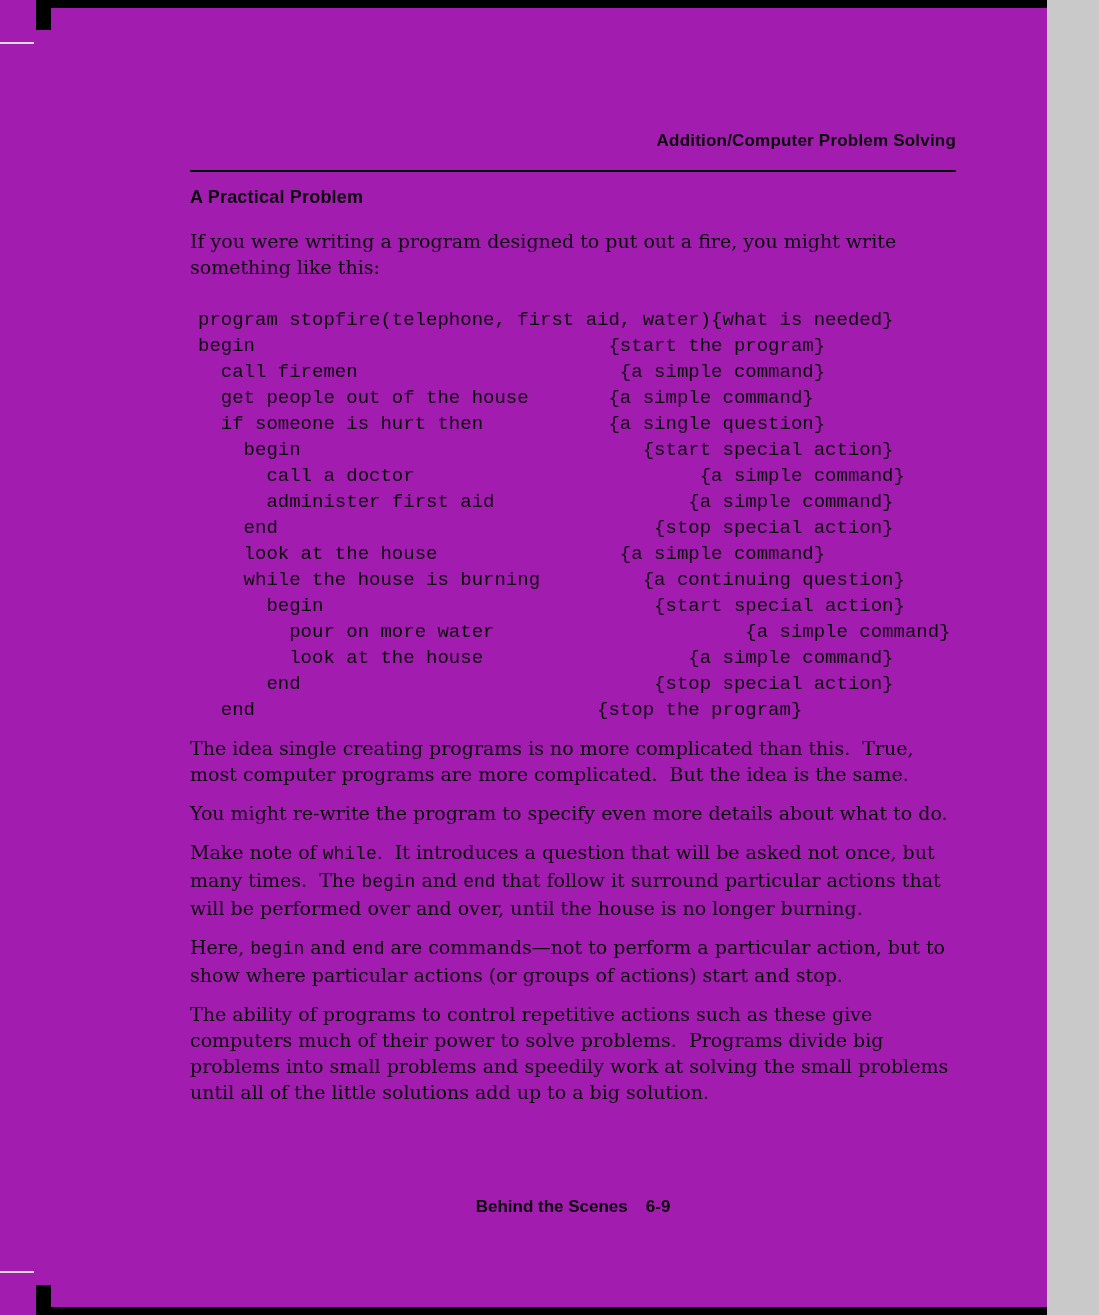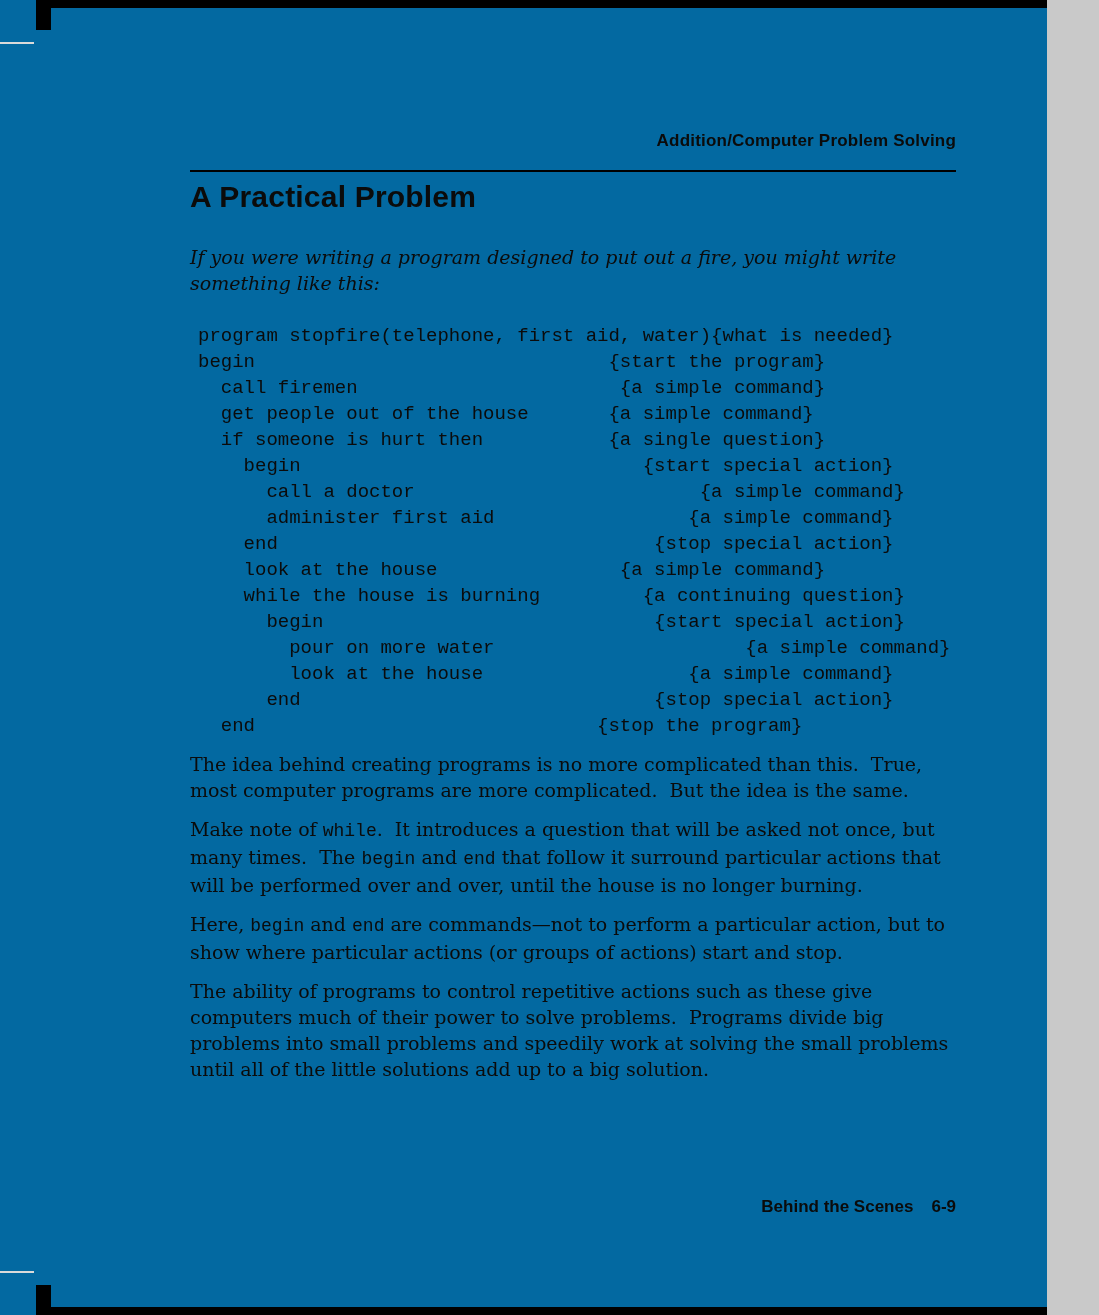--- a/index.html
+++ b/index.html
@@ -5,21 +5,21 @@
   html, body { margin: 0; padding: 0; }
   body {
     width: 1099px; height: 1315px;
     background: #ffffff;
     font-family: "DejaVu Serif", serif;
     color: #0b0b0b;
   }
   .page {
     position: relative;
     width: 1099px; height: 1315px;
-    background: #0369a1;
+    background: #a21caf;
     overflow: hidden;
   }
   
   .artifact { position: absolute; background: #000; }
   .top-strip       { left: 36px; top: 0;       width: 1011px; height: 8px; }
   .top-left-bar    { left: 36px; top: 0;       width: 15px;   height: 30px; }
   .bottom-strip    { left: 36px; top: 1307px;  width: 1011px; height: 8px; }
   .bottom-left-bar { left: 36px; top: 1285px;  width: 15px;   height: 30px; }
   .edge-right { position: absolute; left: 1047px; top: 0; width: 52px; height: 1315px;
                 background: #c9c9c9; }
@@ -31,40 +31,40 @@
   .content { position: absolute; left: 190px; top: 0; width: 810px; }
   .running-header {
     margin-top: 131px; width: 766px;
     font-family: "Liberation Sans", sans-serif; font-weight: bold;
     font-size: 17px; line-height: 20px; text-align: right; letter-spacing: 0.2px;
   }
   .rule { margin-top: 19px; width: 766px; height: 0; border-top: 2px solid #000; }
   .title {
     margin: 10px 0 0 0;
     font-family: "Liberation Sans", sans-serif; font-weight: bold;
-    font-size: 30px; line-height: 30px; letter-spacing: 0.2px;
+    font-size: 18px; line-height: 30px; letter-spacing: 0.2px;
   }
   p.body {
     margin: 13px 0 0 0;
     font-size: 19px; line-height: 26px;
     white-space: pre-wrap;
   }
-  p.intro { margin-top: 32px; font-style: italic; }
+  p.intro { margin-top: 16px; }
   p.after-listing { margin-top: 12px; }
   .listing {
     margin: 27px 0 0 8px;
     font-family: "Liberation Mono", monospace;
     font-size: 19px; line-height: 26px;
     white-space: pre;
   }
   .mono { font-family: "Liberation Mono", monospace; font-size: 18px; }
   .it { }
   .footer {
     position: absolute; top: 1197px; left: 0; width: 766px;
-    text-align: right;
+    text-align: center;
     font-family: "Liberation Sans", sans-serif; font-weight: bold;
     font-size: 17px; line-height: 20px;
   }
   .pageno { margin-left: 18px; }
 </style>
 </head>
 <body>
 
 <div class="page">
   <div class="artifact top-strip"></div>
@@ -93,23 +93,24 @@
       administer first aid                 {a simple command}
     end                                 {stop special action}
     look at the house                {a simple command}
     while the house is burning         {a continuing question}
       begin                             {start special action}
         pour on more water                      {a simple command}
         look at the house                  {a simple command}
       end                               {stop special action}
   end                              {stop the program}</pre>
 
-    <p class="body after-listing"><span>The idea behind creating programs is no more complicated than this.  True,
+    <p class="body after-listing"><span>The idea single creating programs is no more complicated than this.  True,
 most computer programs </span><span class="it">are</span><span> more complicated.  But the idea is the same.</span></p>
 
+    <p class="body">You might re-write the program to specify even more details about what to do.</p>
 
     <p class="body"><span>Make note of </span><span class="mono">while</span><span>.  It introduces a question that will be asked not once, but
 many times.  The </span><span class="mono">begin</span><span> and </span><span class="mono">end</span><span> that follow it surround particular actions that
 will be performed over and over, until the house is no longer burning.</span></p>
 
     <p class="body"><span>Here, </span><span class="mono">begin</span><span> and </span><span class="mono">end</span><span> are commands—not to perform a particular action, but to
 show where particular actions (or groups of actions) start and stop.</span></p>
 
     <p class="body">The ability of programs to control repetitive actions such as these give
 computers much of their power to solve problems.  Programs divide big

